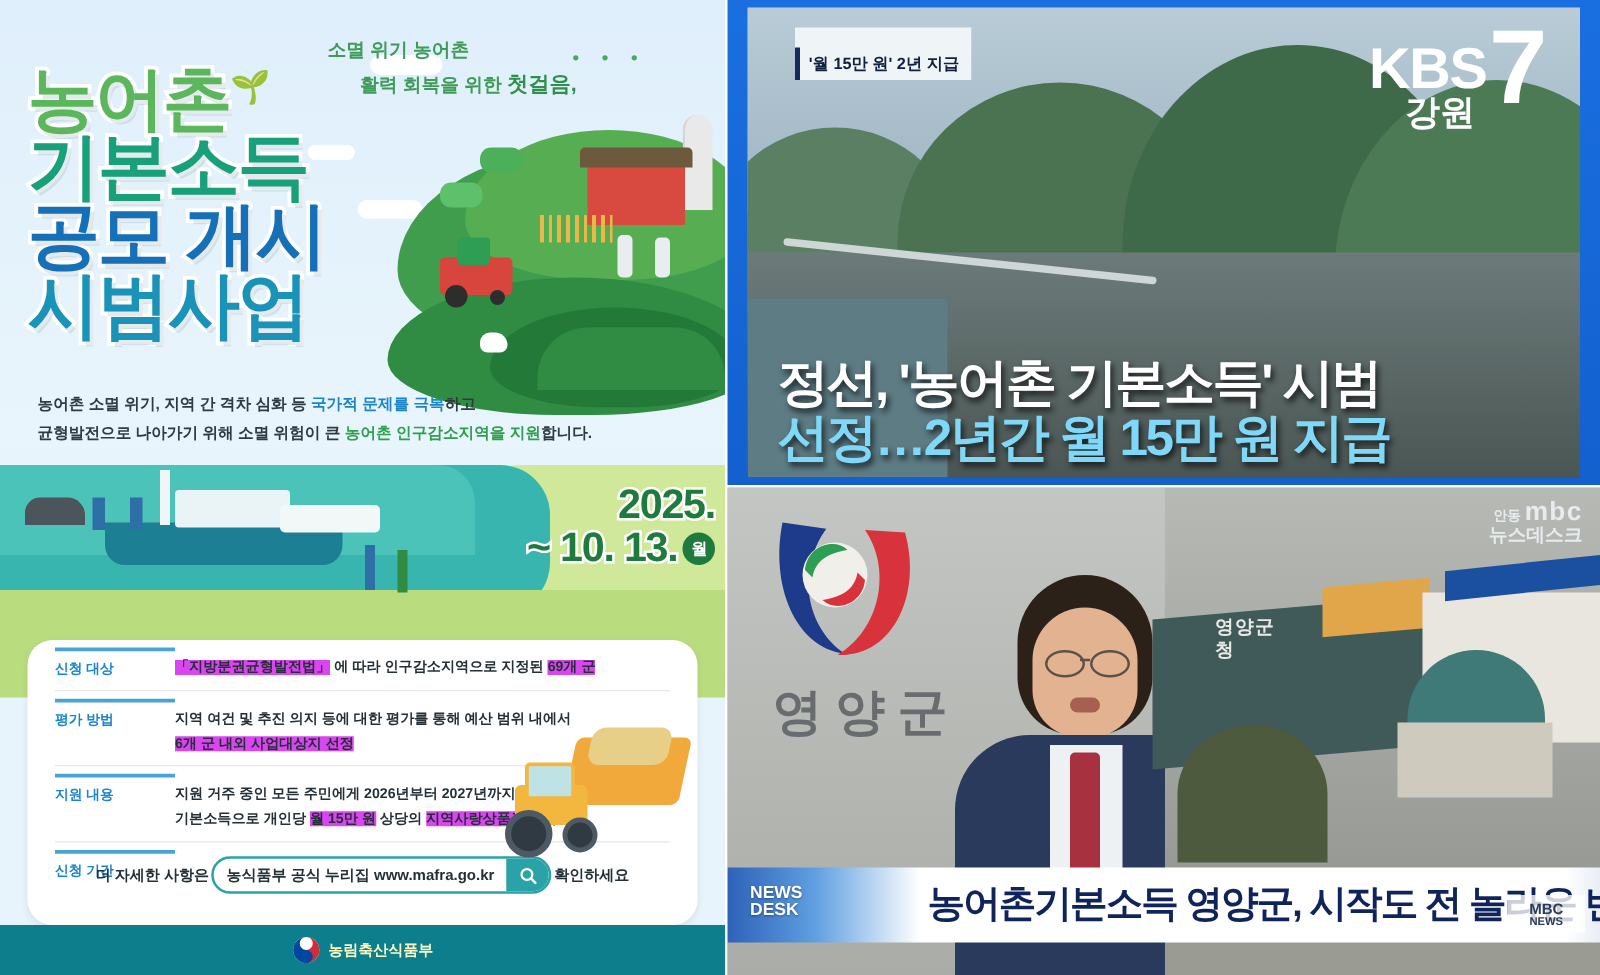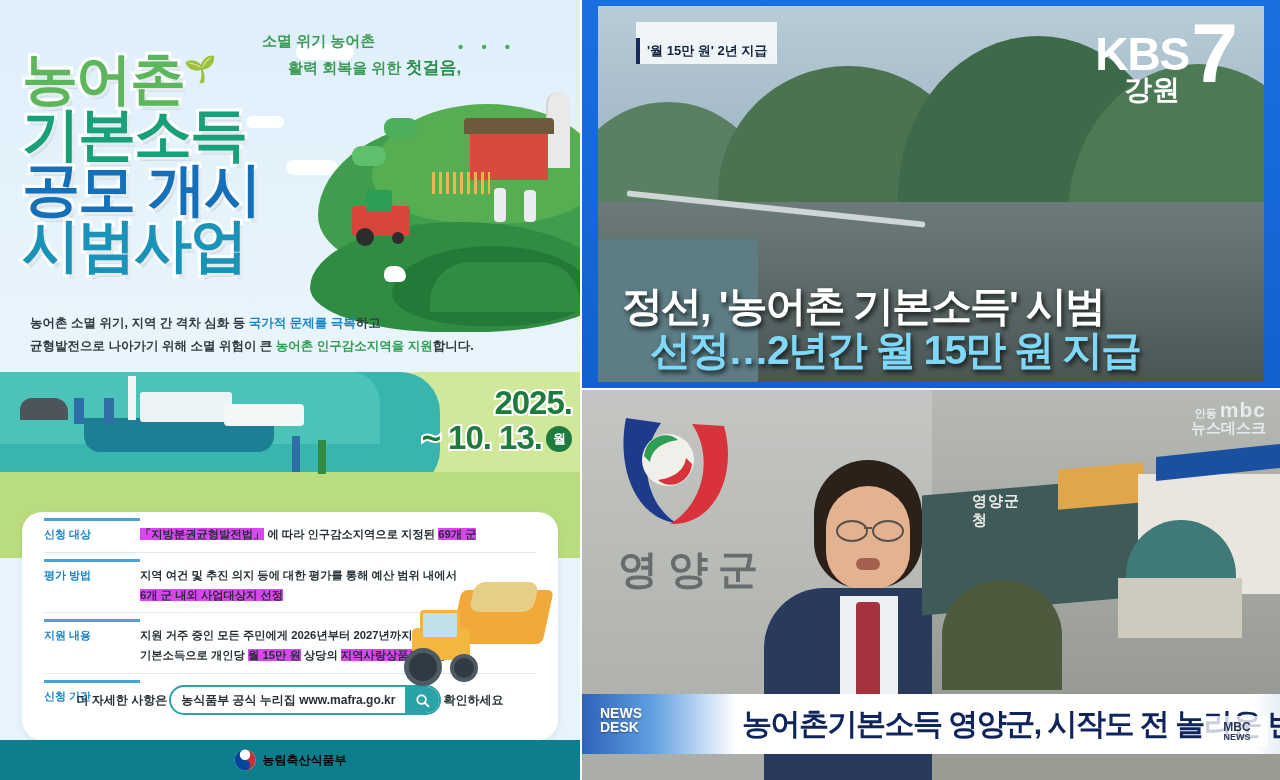--- a/index.html
+++ b/index.html
@@ -68,21 +68,21 @@
   #cardfoot{position:absolute;left:0;bottom:25px;width:536px;display:flex;align-items:center;
             justify-content:center;gap:2px;font-size:12px;font-weight:800;color:#243036;}
   .urlpill{display:flex;align-items:flex-end;border:2px solid #2aa3a8;border-radius:16px;overflow:hidden;height:26px;}
   .urltxt{padding:0 10px;font-size:12px;font-weight:800;color:#243036;line-height:26px;}
   .urlbtn{width:34px;height:26px;background:#2aa3a8;display:flex;align-items:center;justify-content:center;}
 
   #tractor{position:absolute;right:6px;bottom:46px;width:150px;height:110px;}
 
   #posterfoot{position:absolute;left:0;bottom:0;width:580px;height:40px;background:#0d7f8c;
               display:flex;align-items:center;justify-content:center;gap:7px;}
-  #posterfoot .mname{color:#000000;font-size:12px;font-weight:900;}
+  #posterfoot .mname{color:#fef9c3;font-size:12px;font-weight:900;}
 
   
   #kbs{position:absolute;left:582px;top:0;width:698px;height:388px;
        background:linear-gradient(#1a6fe0,#1360cf);padding:0;}
   #kbs-inner{position:absolute;left:16px;top:6px;width:666px;height:376px;overflow:hidden;
              background:linear-gradient(#9fb6c4 0%,#8ea7b6 30%,#6e8a93 60%,#3c4a50 100%);}
   .kbs-sky{position:absolute;left:0;top:0;width:100%;height:44%;
            background:linear-gradient(#b9ccd8,#9db4c0);}
   .mtn{position:absolute;background:#4f7a52;border-radius:50% 50% 0 0/80% 80% 0 0;}
   .kbs-town{position:absolute;left:0;top:52%;width:100%;height:48%;
@@ -95,21 +95,21 @@
   #kbs-logo{position:absolute;right:26px;top:14px;text-align:right;color:#fff;}
   #kbs-logo .kk{font-size:46px;font-weight:900;letter-spacing:-1px;line-height:1;
                 display:inline-block;vertical-align:middle;}
   #kbs-logo .seven{font-size:84px;font-weight:900;line-height:.8;display:inline-block;
                    vertical-align:middle;margin-left:2px;}
   #kbs-logo .gw{font-size:28px;font-weight:900;display:block;margin-top:-16px;margin-right:58px;}
   #kbs-head{position:absolute;left:24px;bottom:10px;width:640px;}
   .kh1{font-size:41px;font-weight:900;color:#fff;letter-spacing:-2px;line-height:1.06;
        text-shadow:2px 3px 5px rgba(0,0,0,.75);white-space:nowrap;}
   .kh2{font-size:41px;font-weight:900;color:#7fd8f7;letter-spacing:-2px;line-height:1.06;
-       text-shadow:2px 3px 5px rgba(0,0,0,.75);white-space:nowrap;margin-left:28px;}
+       text-shadow:2px 3px 5px rgba(0,0,0,.75);white-space:nowrap;}
 
   
   #mbc{position:absolute;left:582px;top:390px;width:698px;height:390px;overflow:hidden;
        background:linear-gradient(#b4b7b3,#9d9f9a);}
   #mbc-left{position:absolute;left:0;top:0;width:350px;height:390px;
             background:linear-gradient(#c3c6c2,#a9aca7);}
   #yy-logo{position:absolute;left:24px;top:8px;width:140px;height:150px;}
   #yy-text{position:absolute;left:36px;top:152px;font-size:40px;font-weight:800;color:#5b5f62;
            letter-spacing:10px;opacity:.85;}
   #anchor{position:absolute;left:170px;top:56px;width:250px;height:334px;}

